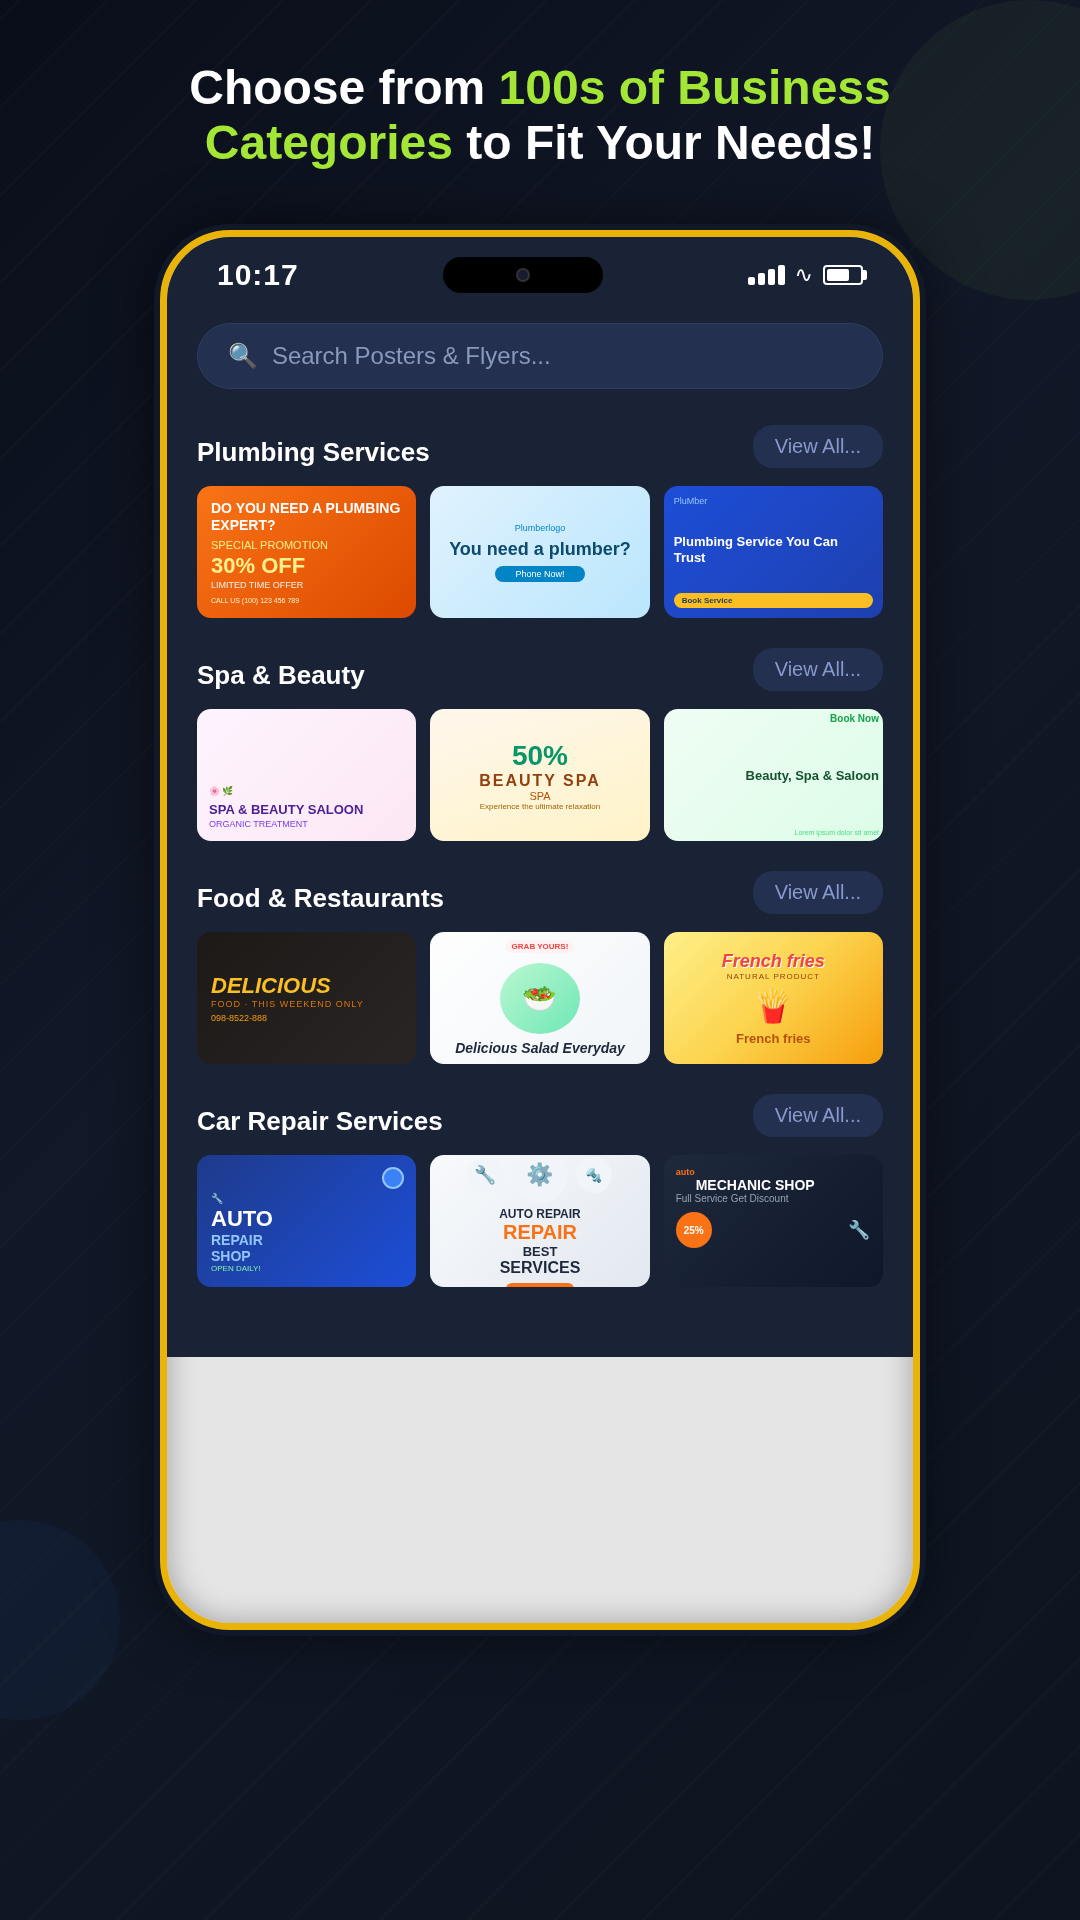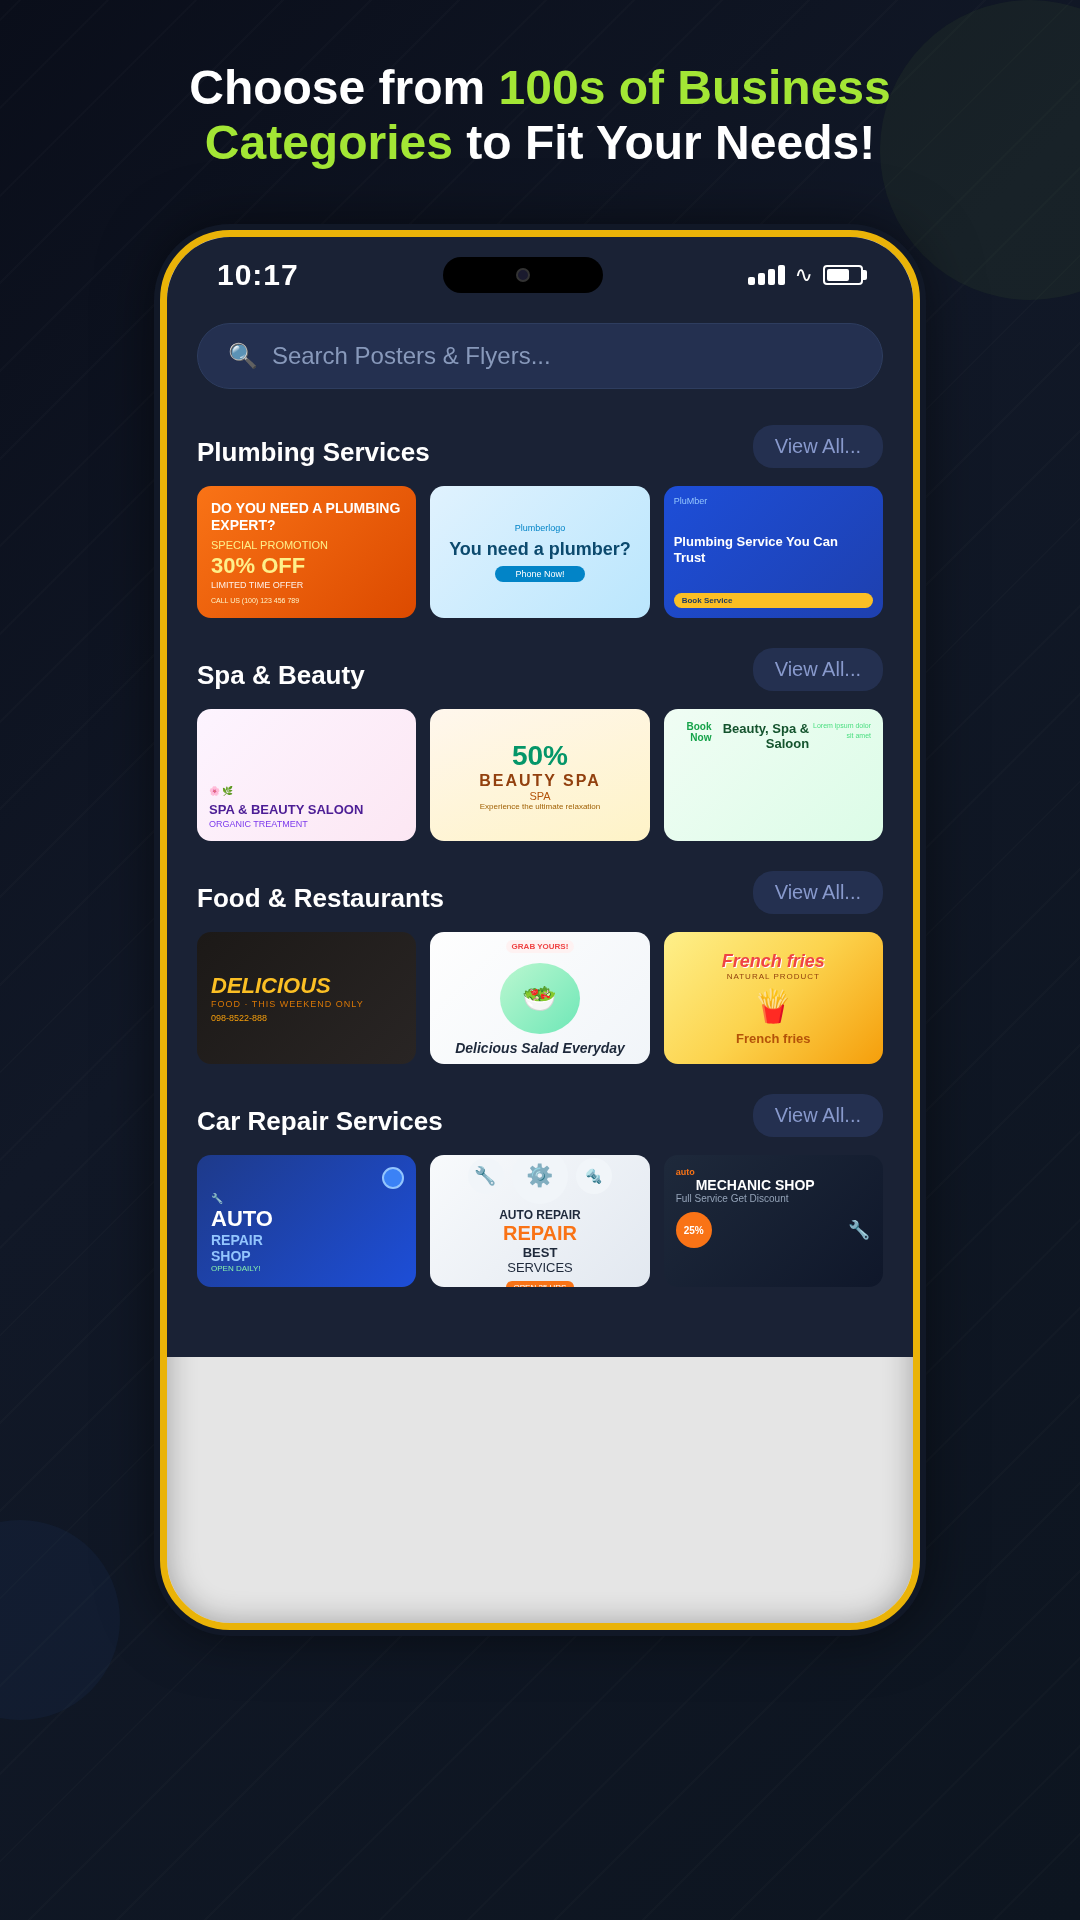--- a/index.html
+++ b/index.html
@@ -292,23 +292,23 @@
     }
     .sc2 .pct { font-size: 28px; font-weight: 900; color: #059669; }
     .sc2 .beauty { font-size: 16px; font-weight: 800; color: #92400e; letter-spacing: 2px; }
     .sc2 .spa-text { font-size: 11px; color: #b45309; }
     .sc2 .discover { font-size: 8px; color: #a16207; }
 
     
     .sc3 {
       background: linear-gradient(135deg, #f0fdf4, #dcfce7);
       display: flex;
-      flex-direction: row;
+      flex-direction: column;
       justify-content: space-between;
-      padding: 12px;
+      padding: 4px;
       color: #166534;
     }
     .sc3 .book { font-size: 10px; font-weight: 700; color: #16a34a; text-align: right; }
     .sc3 .title { font-size: 14px; font-weight: 800; color: #14532d; text-align: right; }
     .sc3 .lorem { font-size: 7px; color: #4ade80; text-align: right; line-height: 1.4; }
 
     
     .fc1 {
       background: linear-gradient(135deg, #1c1917, #292524);
       display: flex;
@@ -371,21 +371,21 @@
       flex-direction: column;
       justify-content: center;
       align-items: center;
       padding: 12px;
       text-align: center;
       color: #1e293b;
     }
     .cr2 .auto2 { font-size: 12px; font-weight: 800; color: #1e293b; }
     .cr2 .repair2 { font-size: 20px; font-weight: 900; color: #f97316; }
     .cr2 .best { font-size: 13px; font-weight: 700; color: #1e293b; }
-    .cr2 .services { font-size: 13px; font-weight: 400; color: #1e293b; }
+    .cr2 .services { font-size: 16px; font-weight: 700; color: #1e293b; }
     .cr2 .open2 { font-size: 8px; background: #f97316; color: #fff; padding: 2px 8px; border-radius: 6px; margin-top: 6px; }
 
     
     .cr3 {
       background: linear-gradient(135deg, #1e293b, #0f172a);
       display: flex;
       flex-direction: column;
       justify-content: flex-start;
       padding: 12px;
       color: #fff;

